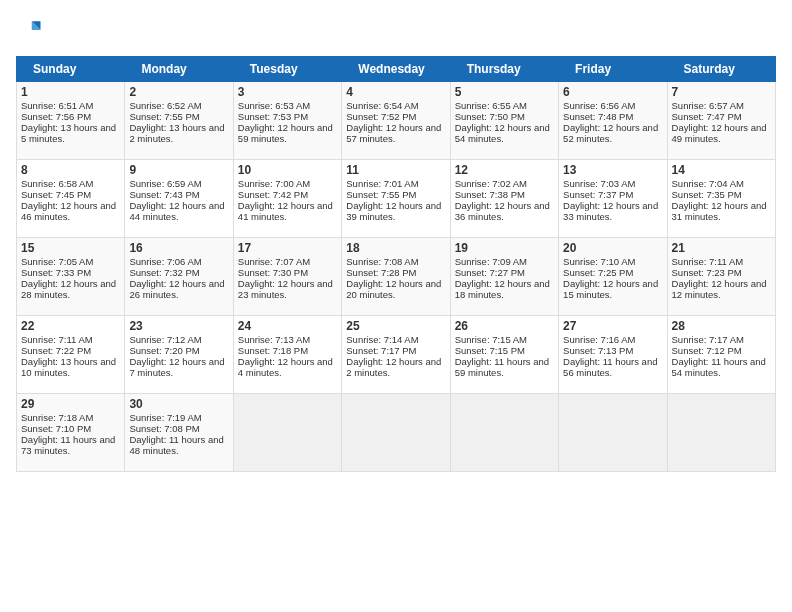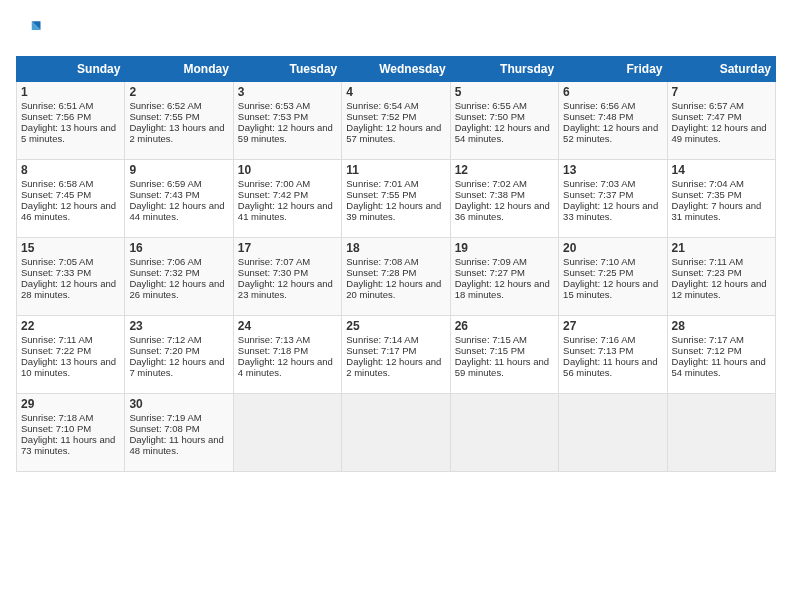--- a/index.html
+++ b/index.html
@@ -53,22 +53,22 @@
     table {
       width: 100%;
       border-collapse: collapse;
       table-layout: fixed;
     }
     thead tr th {
       background-color: #1a6bb5;
       color: #fff;
       font-size: 12px;
       font-weight: bold;
-      padding: 5px 4px;
-      text-align: right;
+      padding: 5px 16px;
+      text-align: left;
       border: 1px solid #1a6bb5;
     }
     tbody tr td {
       vertical-align: top;
       padding: 3px 4px;
       font-size: 9.5px;
       color: #333;
       border: 1px solid #ddd;
       height: 78px;
       background: #fff;
@@ -172,21 +172,21 @@
         <span>Sunrise: 7:02 AM</span><br>
         <span>Sunset: 7:38 PM</span><br>
         <span>Daylight: 12 hours and 36 minutes.</span></td>
           <td><span class="day-num">13</span>
         <span>Sunrise: 7:03 AM</span><br>
         <span>Sunset: 7:37 PM</span><br>
         <span>Daylight: 12 hours and 33 minutes.</span></td>
           <td><span class="day-num">14</span>
         <span>Sunrise: 7:04 AM</span><br>
         <span>Sunset: 7:35 PM</span><br>
-        <span>Daylight: 7 hours and 31 minutes.</span></td>
+        <span>Daylight: 12 hours and 31 minutes.</span></td>
         </tr>
         <tr>
           <td><span class="day-num">15</span>
         <span>Sunrise: 7:05 AM</span><br>
         <span>Sunset: 7:33 PM</span><br>
         <span>Daylight: 12 hours and 28 minutes.</span></td>
           <td><span class="day-num">16</span>
         <span>Sunrise: 7:06 AM</span><br>
         <span>Sunset: 7:32 PM</span><br>
         <span>Daylight: 12 hours and 26 minutes.</span></td>

